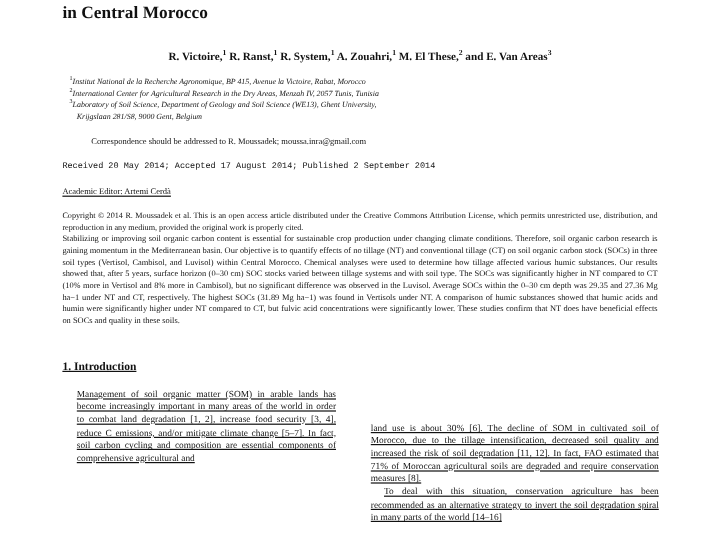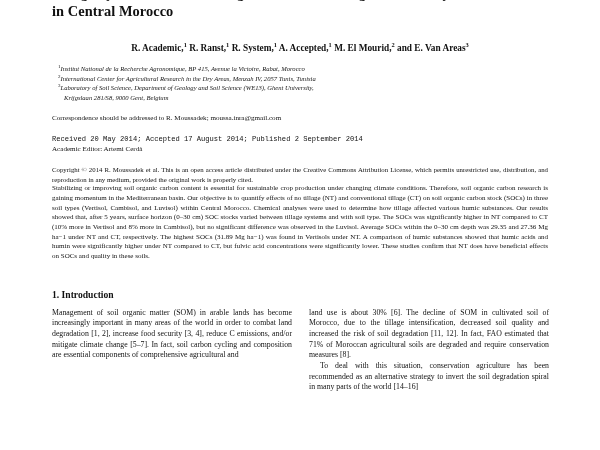--- a/index.html
+++ b/index.html
@@ -82,23 +82,23 @@
   .affil-cont {
     padding-left: 6px;
   }
 
   
   .meta {
     font-size: 7.1px;
     line-height: 10px;
     margin-top: 9px;
   }
-  .meta-correspondence { margin-top: 11px; }
+  .meta-correspondence { margin-top: 11px; margin-left: 24px; }
   .meta-dates { margin-top: 11px; font-family: Liberation Mono, monospace; }
-  .meta-editor { margin-top: 0; }
+  .meta-editor { margin-top: 11px; text-decoration: underline; }
 
   
   .copyright {
     font-size: 6.8px;
     line-height: 9.4px;
     margin-top: 11px;
     text-align: justify;
   }
 
   
@@ -112,59 +112,60 @@
 
   
   .body-columns {
     margin-top: 27px;
     display: flex;
     gap: 17px;
   }
   .column {
     width: 240px;
     flex: 0 0 240px;
+    text-decoration: underline;
   }
   .section-heading {
     font-weight: bold;
     font-size: 9.6px;
     line-height: 12px;
     margin: 0 0 7px 0;
   }
   .para {
     font-size: 7.8px;
     line-height: 10.6px;
     text-align: justify;
     text-justify: inter-word;
-    margin: 0;
+    margin: 12px;
     hyphens: auto;
   }
   .para + .para { text-indent: 11px; }
   .col-right .para { margin: 0; }
-  .col-right .para.first { text-indent: 0; }
+  .col-right .para.first { text-indent: 0; margin-top: 33px; }
   .col-right .para.second { text-indent: 11px; margin-top: 0.5px; }
   .spacer-head {
     height: 19px;
   }
 </style>
 </head>
 <body>
 
 <div class="page">
 
   <h1 class="title">
     <span class="title-line title-line-1">Tillage System Affects Soil Organic Carbon Storage and Quality</span>
     <span class="title-line title-line-2">in Central Morocco</span>
   </h1>
 
   <div class="authors">
-    <span>R. Academic,</span><sup>1</sup>
+    <span>R. Victoire,</span><sup>1</sup>
     <span>R. Ranst,</span><sup>1</sup>
     <span>R. System,</span><sup>1</sup>
-    <span>A. Accepted,</span><sup>1</sup>
-    <span>M. El Mourid,</span><sup>2</sup>
+    <span>A. Zouahri,</span><sup>1</sup>
+    <span>M. El These,</span><sup>2</sup>
     <span>and E. Van Areas</span><sup>3</sup>
   </div>
 
   <div class="affiliations">
     <span class="affil-line"><sup>1</sup><span>Institut National de la Recherche Agronomique, BP 415, Avenue la Victoire, Rabat, Morocco</span></span>
     <span class="affil-line"><sup>2</sup><span>International Center for Agricultural Research in the Dry Areas, Menzah IV, 2057 Tunis, Tunisia</span></span>
     <span class="affil-line"><sup>3</sup><span>Laboratory of Soil Science, Department of Geology and Soil Science (WE13), Ghent University,</span></span>
     <span class="affil-line affil-cont">Krijgslaan 281/S8, 9000 Gent, Belgium</span>
   </div>
 

